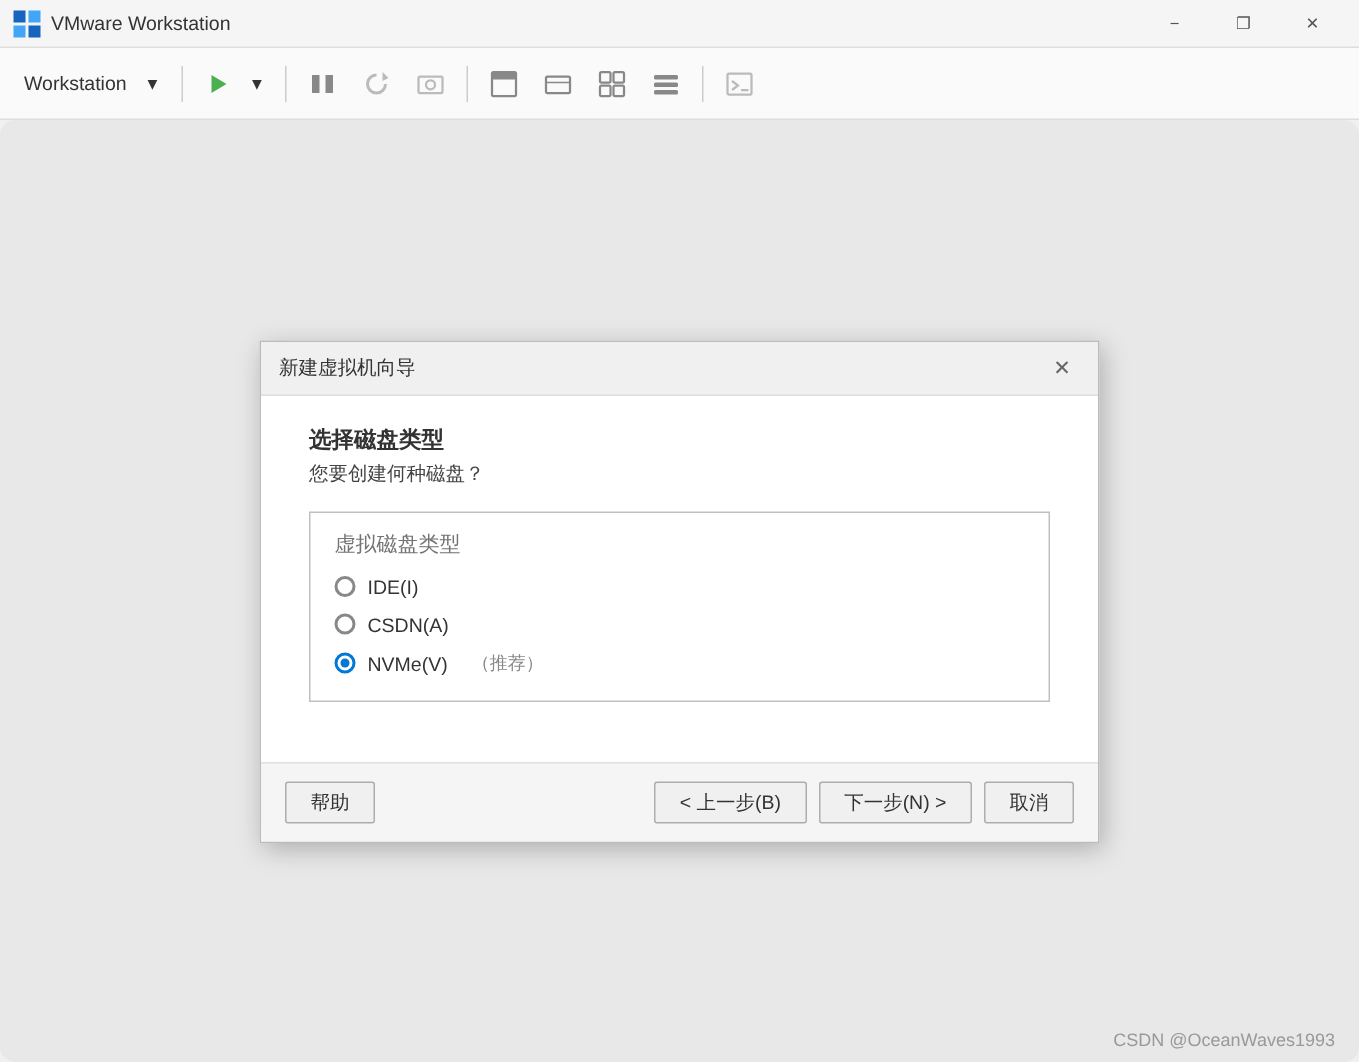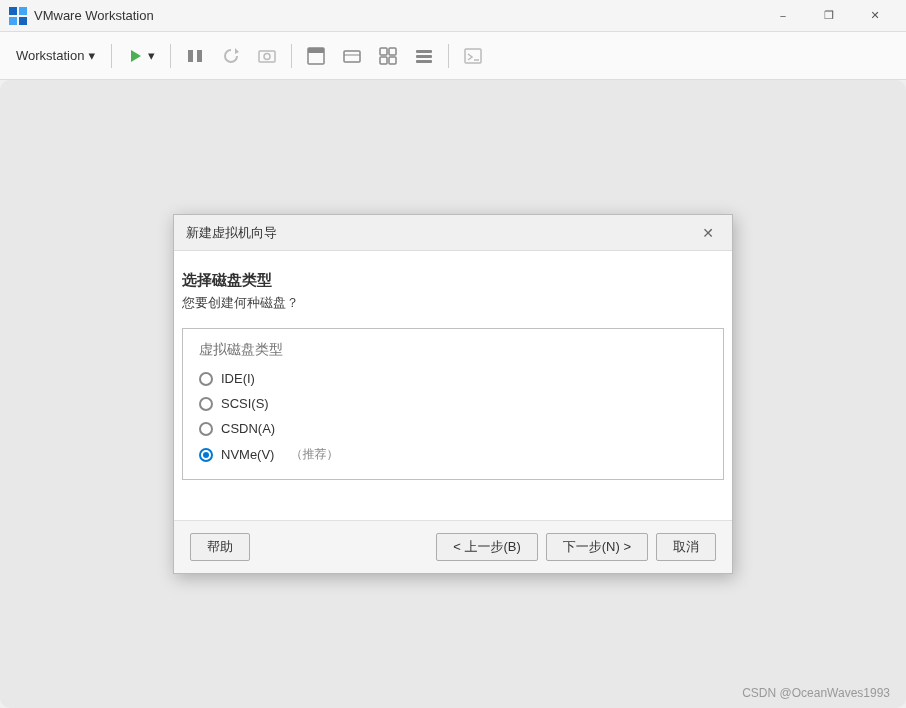--- a/index.html
+++ b/index.html
@@ -64,21 +64,21 @@
       align-items: center;
       padding: 0 8px;
       gap: 4px;
     }
 
     .toolbar-btn {
       height: 34px;
       padding: 0 8px;
       display: flex;
       align-items: center;
-      gap: 4px;
+      gap: 14px;
       cursor: pointer;
       border: none;
       background: transparent;
       border-radius: 2px;
       font-size: 13px;
       color: #333;
     }
 
     .toolbar-separator {
       width: 1px;
@@ -149,21 +149,21 @@
       justify-content: center;
       cursor: pointer;
       color: #666;
       font-size: 14px;
       border: none;
       background: transparent;
     }
 
     
     .dialog-body {
-      padding: 20px 8px;
+      padding: 20px 32px;
     }
 
     .dialog-heading {
       font-size: 15px;
       font-weight: bold;
       color: #333;
       margin-bottom: 4px;
     }
 
     .dialog-subheading {
@@ -373,24 +373,20 @@
       <div class="dialog-subheading">您要创建何种磁盘？</div>
 
       <div class="group-box">
         <div class="group-box-legend">虚拟磁盘类型</div>
 
         <div class="radio-item">
           <div class="radio-circle"></div>
           <span class="radio-label">IDE(I)</span>
         </div>
 
-        <div class="radio-item">
-          <div class="radio-circle"></div>
-          <span class="radio-label">SCSI(S)</span>
-        </div>
 
         <div class="radio-item">
           <div class="radio-circle"></div>
           <span class="radio-label">CSDN(A)</span>
         </div>
 
         <div class="radio-item">
           <div class="radio-circle selected"></div>
           <span class="radio-label">NVMe(V)</span>
           <span class="radio-recommended">（推荐）</span>

